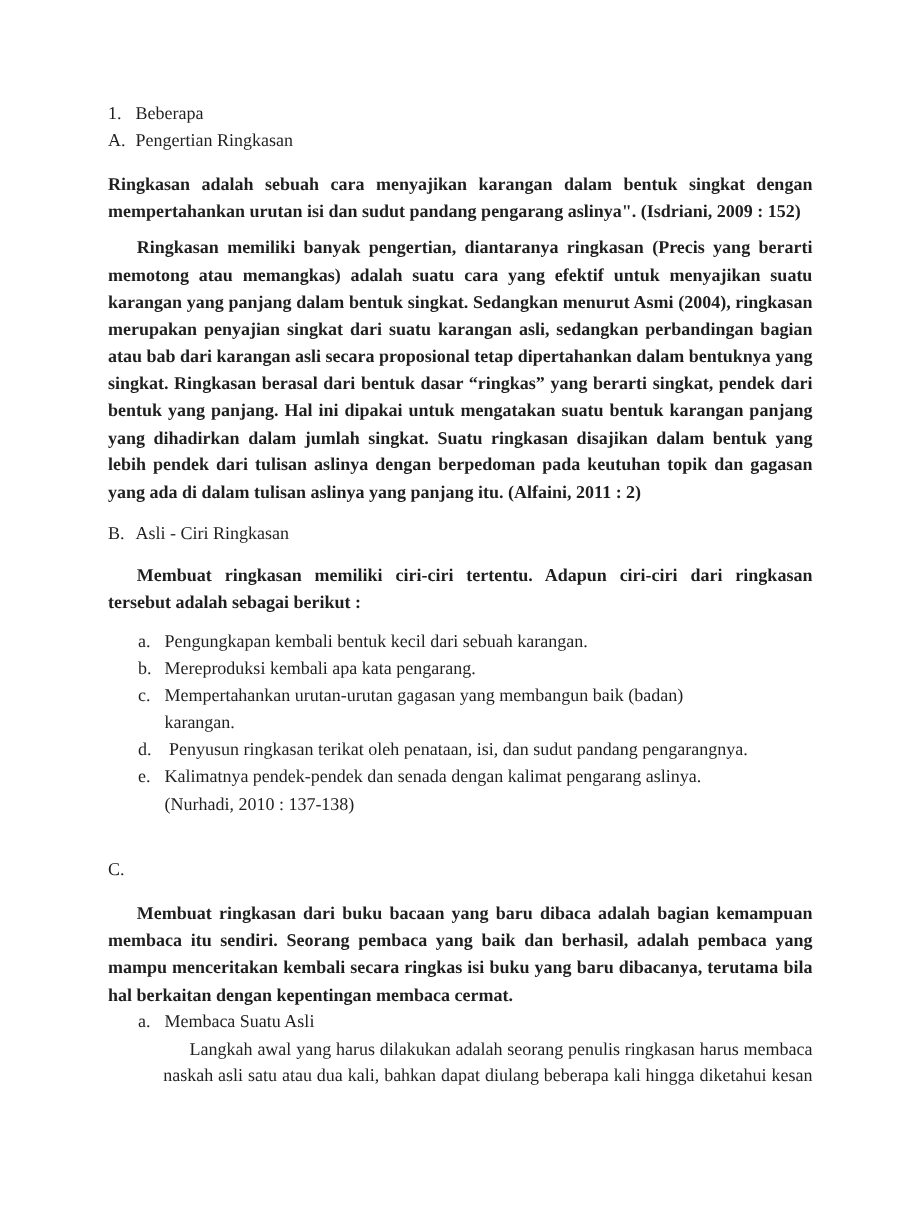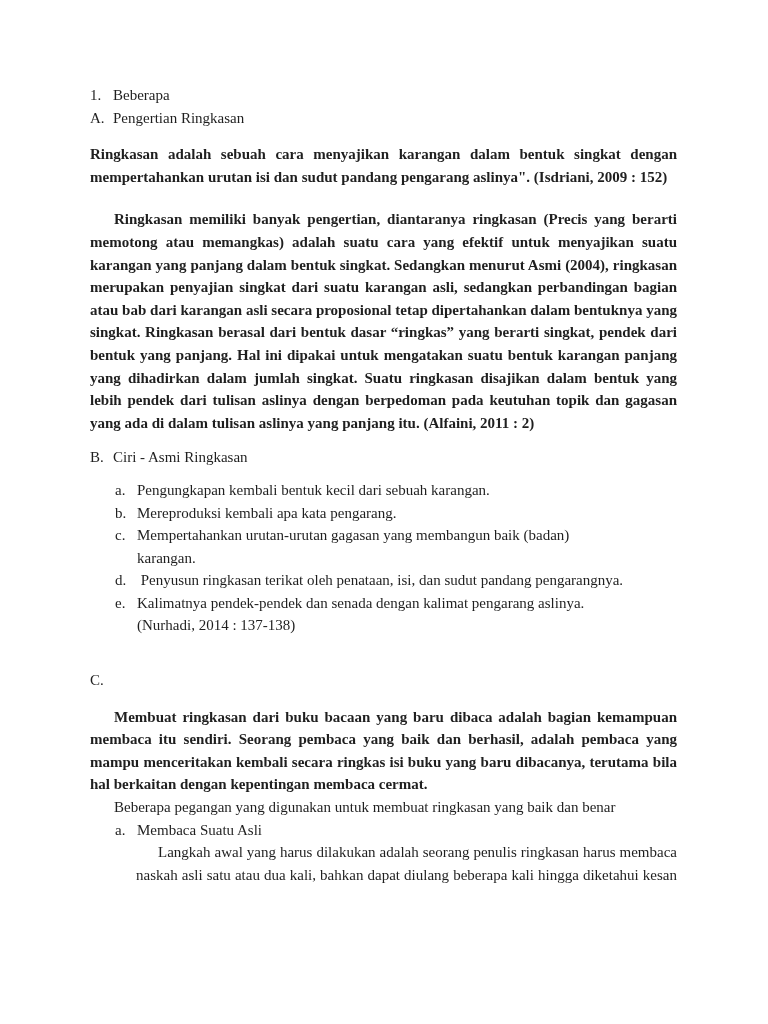--- a/index.html
+++ b/index.html
@@ -30,21 +30,21 @@
   .hline .marker { flex: 0 0 23px; }
   .list-row { display: flex; padding-left: 25px; text-align: left; }
   .li-marker { flex: 0 0 22px; }
   .li-text { flex: 1; white-space: pre-line; }
   .subpara {
     margin-left: 46px;
     text-indent: 22px;
     text-align: justify;
     text-align-last: justify;
   }
-  .mt8  { margin-top: 20px; }
+  .mt8  { margin-top: 8px; }
   .mt10 { margin-top: 10px; }
   .mt12 { margin-top: 12px; }
   .mt14 { margin-top: 14px; }
   .mt32 { margin-top: 32px; }
 </style>
 </head>
 <body>
 
 <div class="page">
 
@@ -57,23 +57,24 @@
     <span class="marker">A.</span>
     <span>Pengertian Ringkasan</span>
   </div>
 
   <p class="para mt14">Ringkasan adalah sebuah cara menyajikan karangan dalam bentuk singkat dengan mempertahankan urutan isi dan sudut pandang pengarang aslinya". (Isdriani, 2009 : 152)</p>
 
   <p class="para indent mt8">Ringkasan memiliki banyak pengertian, diantaranya ringkasan (Precis yang berarti memotong atau memangkas) adalah suatu cara yang efektif untuk menyajikan suatu karangan yang panjang dalam bentuk singkat. Sedangkan menurut Asmi (2004), ringkasan merupakan penyajian singkat dari suatu karangan asli, sedangkan perbandingan bagian atau bab dari karangan asli secara proposional tetap dipertahankan dalam bentuknya yang singkat. Ringkasan berasal dari bentuk dasar “ringkas” yang berarti singkat, pendek dari bentuk yang panjang. Hal ini dipakai untuk mengatakan suatu bentuk karangan panjang yang dihadirkan dalam jumlah singkat. Suatu ringkasan disajikan dalam bentuk yang lebih pendek dari tulisan aslinya dengan berpedoman pada keutuhan topik dan gagasan yang ada di dalam tulisan aslinya yang panjang itu. (Alfaini, 2011 : 2)</p>
 
   <div class="hline mt12">
     <span class="marker">B.</span>
-    <span>Ciri - Asmi Ringkasan</span>
+    <span>Asli - Ciri Ringkasan</span>
   </div>
 
+  <p class="para indent mt12">Membuat ringkasan memiliki ciri-ciri tertentu. Adapun ciri-ciri dari ringkasan tersebut adalah sebagai berikut :</p>
 
   <div class="mt10">
     <div class="list-row">
       <span class="li-marker">a.</span>
       <span class="li-text">Pengungkapan kembali bentuk kecil dari sebuah karangan.</span>
     </div>
     <div class="list-row">
       <span class="li-marker">b.</span>
       <span class="li-text">Mereproduksi kembali apa kata pengarang.</span>
     </div>
@@ -82,31 +83,30 @@
       <span class="li-text">Mempertahankan urutan-urutan gagasan yang membangun baik (badan)
 karangan.</span>
     </div>
     <div class="list-row">
       <span class="li-marker">d.</span>
       <span class="li-text">&nbsp;Penyusun ringkasan terikat oleh penataan, isi, dan sudut pandang pengarangnya.</span>
     </div>
     <div class="list-row">
       <span class="li-marker">e.</span>
       <span class="li-text">Kalimatnya pendek-pendek dan senada dengan kalimat pengarang aslinya.
-(Nurhadi, 2014 : 137-138)</span>
+(Nurhadi, 2010 : 137-138)</span>
     </div>
   </div>
 
   <div class="hline mt32">
     <span class="marker">C.</span>
   </div>
 
   <p class="para indent mt14">Membuat ringkasan dari buku bacaan yang baru dibaca adalah bagian kemampuan membaca itu sendiri. Seorang pembaca yang baik dan berhasil, adalah pembaca yang mampu menceritakan kembali secara ringkas isi buku yang baru dibacanya, terutama bila hal berkaitan dengan kepentingan membaca cermat.</p>
 
-  <p class="indent">Beberapa pegangan yang digunakan untuk membuat ringkasan yang baik dan benar</p>
 
   <div>
     <div class="list-row">
       <span class="li-marker">a.</span>
       <span class="li-text">Membaca Suatu Asli</span>
     </div>
   </div>
 
   <p class="subpara">Langkah awal yang harus dilakukan adalah seorang penulis ringkasan harus membaca naskah asli satu atau dua kali, bahkan dapat diulang beberapa kali hingga diketahui kesan</p>
 

